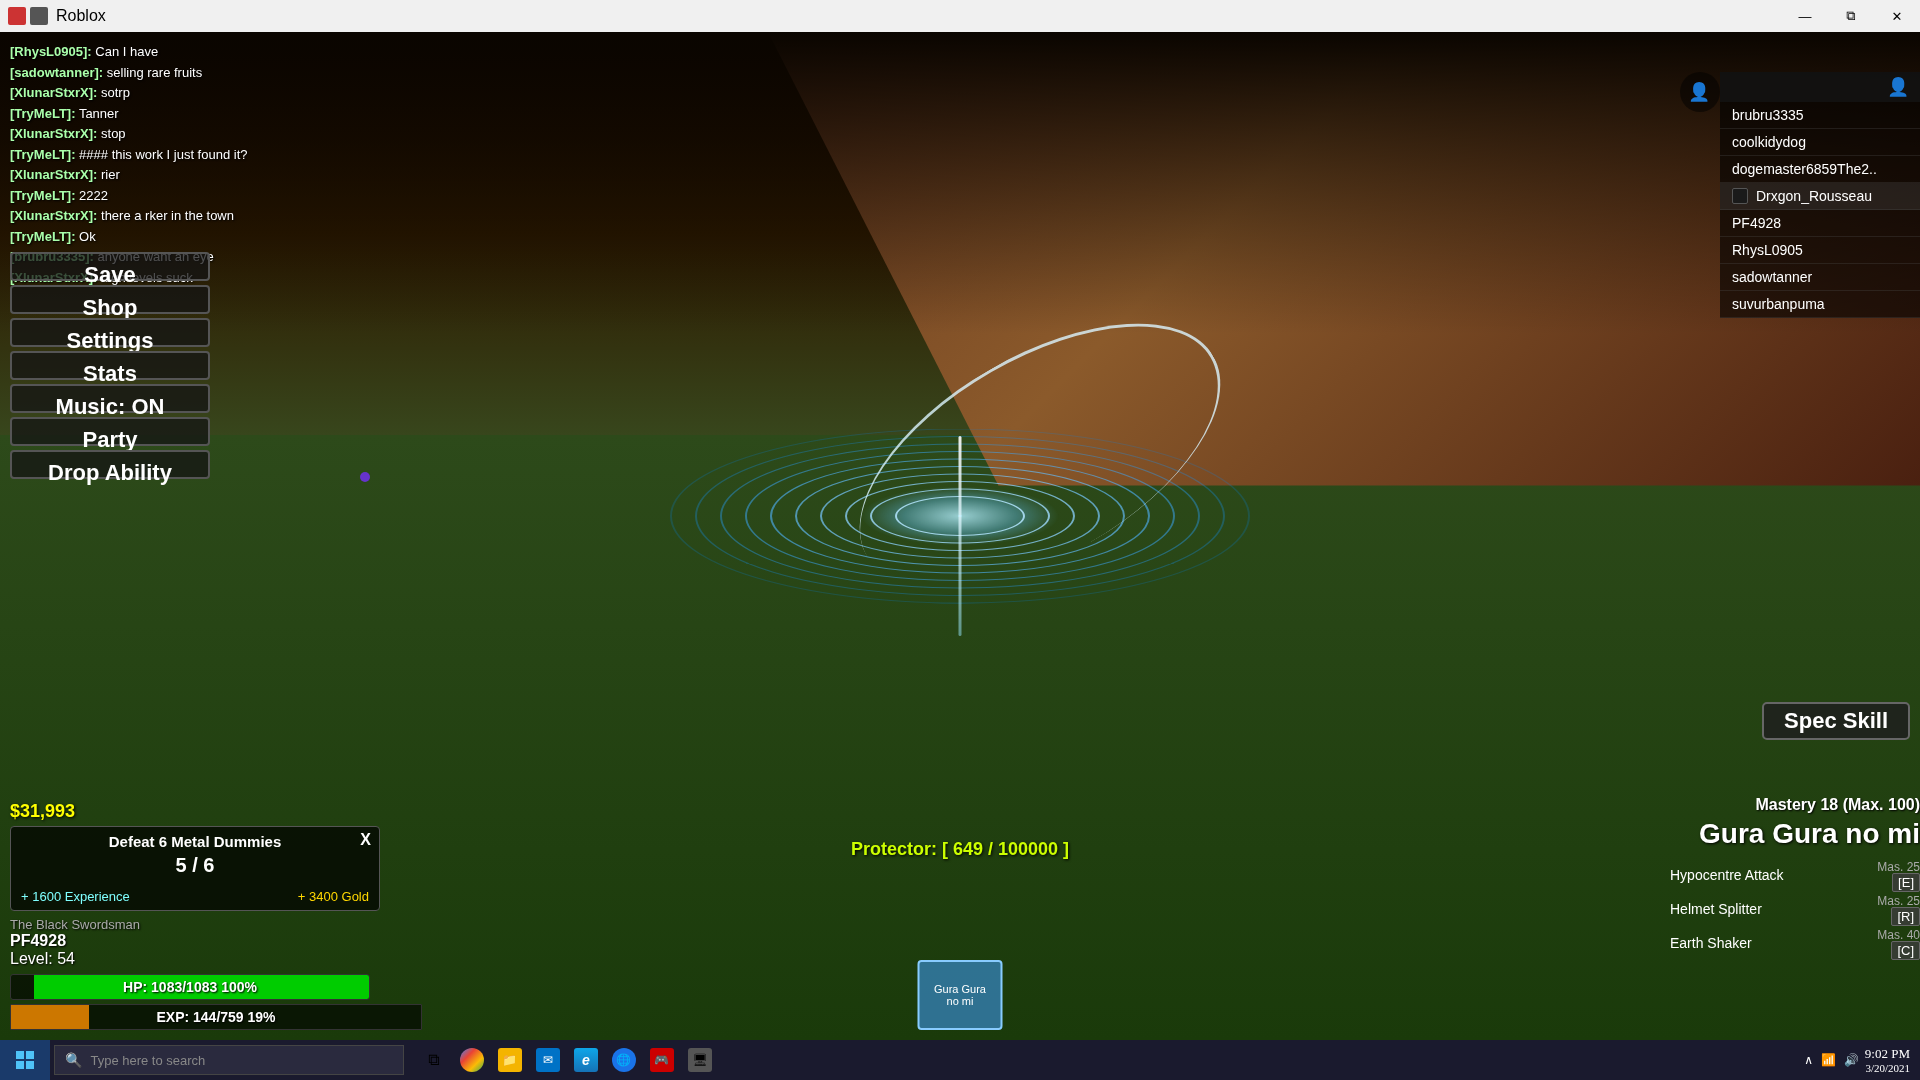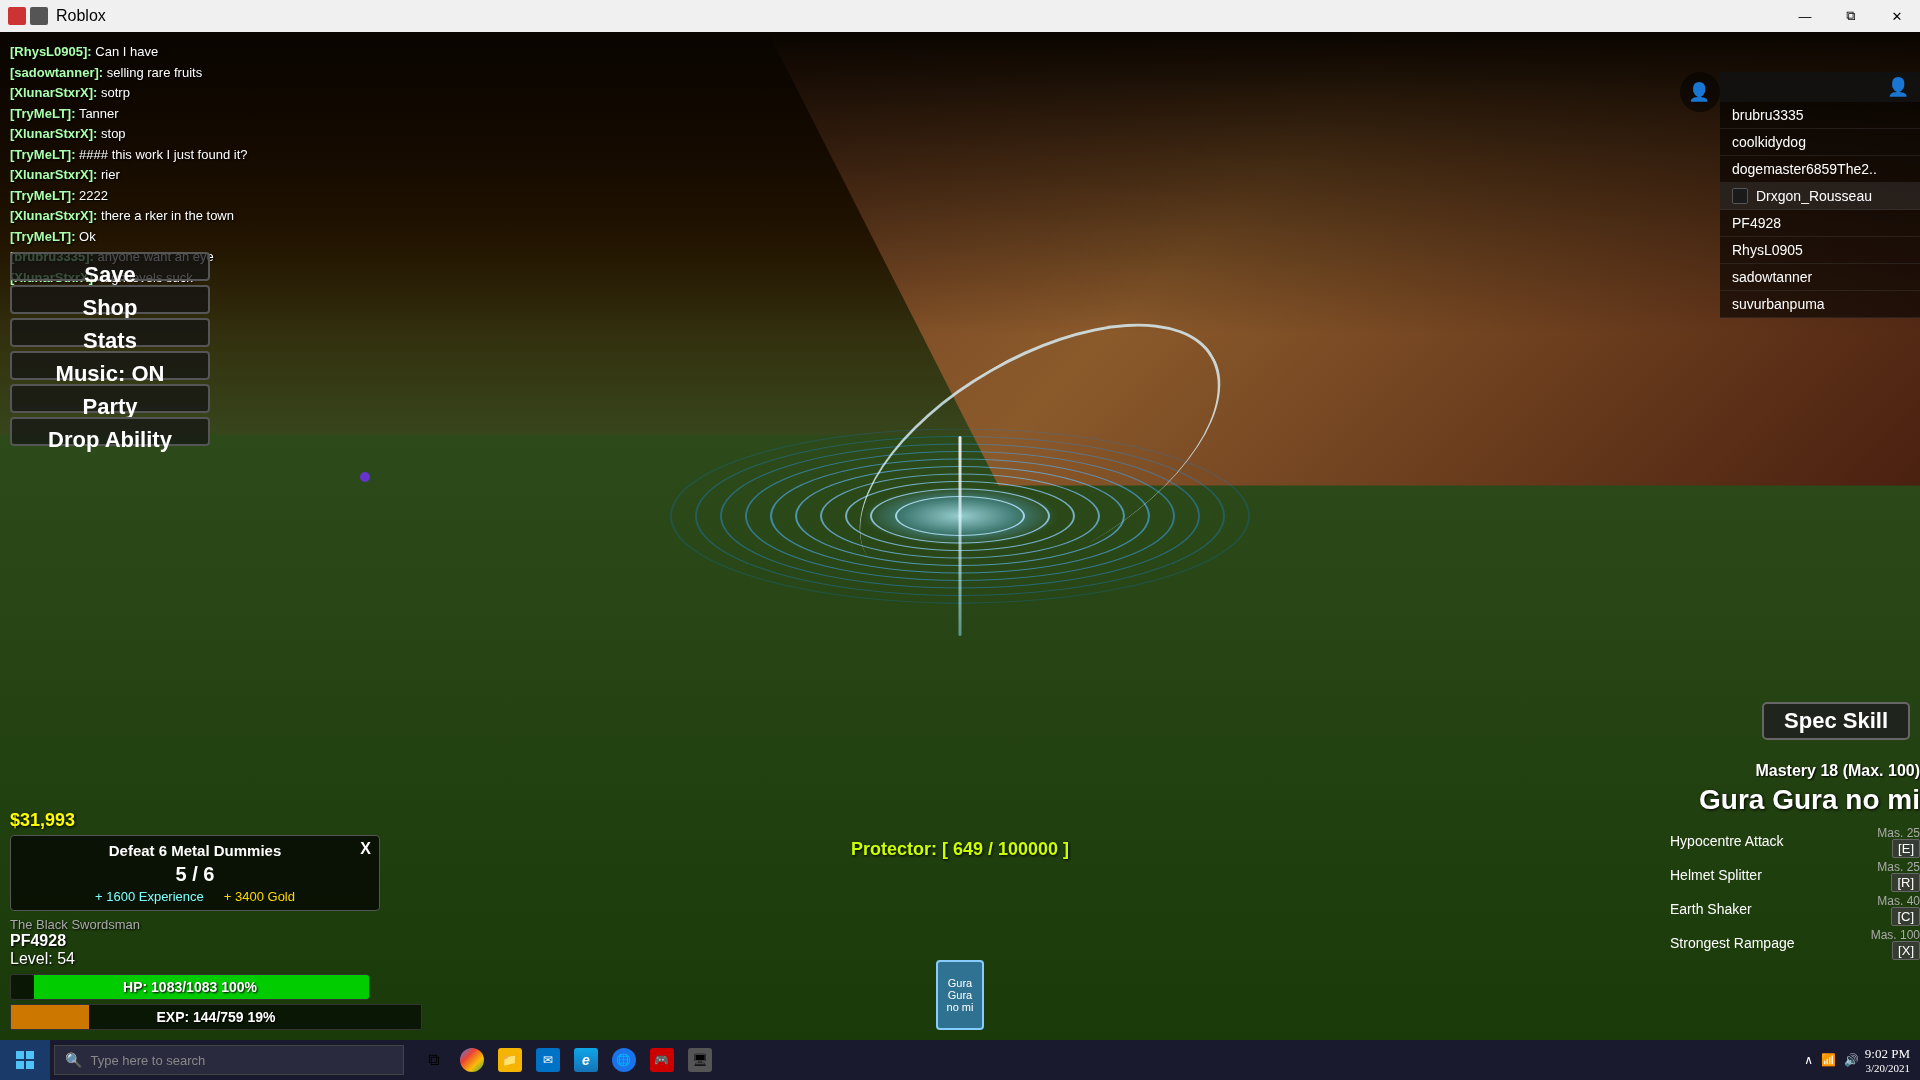--- a/index.html
+++ b/index.html
@@ -196,24 +196,24 @@
       top: 4px; right: 8px;
       color: #fff;
       font-size: 16px;
       cursor: pointer;
       font-weight: bold;
     }
     #quest-title { font-size: 15px; font-weight: bold; text-align: center; margin-bottom: 4px; }
     #quest-progress { text-align: center; font-size: 20px; font-weight: bold; }
     #quest-rewards {
       display: flex;
-      justify-content: center;
+      justify-content: space-between;
       gap: 20px;
       font-size: 13px;
-      margin-top: 3px;
+      margin-top: 12px;
     }
     .reward-xp { color: #7fffff; }
     .reward-gold { color: #ffd700; }
 
     #player-name { font-size: 16px; color: #fff; font-weight: bold; text-shadow: 1px 1px 2px #000; }
     #player-level { font-size: 16px; color: #fff; text-shadow: 1px 1px 2px #000; margin-bottom: 6px; }
     #hp-bar-container {
       width: 360px;
       background: rgba(0,0,0,0.6);
       border: 1px solid #333;
@@ -280,21 +280,21 @@
     }
 
     
     #skill-hotbar {
       position: absolute;
       bottom: 10px;
       left: 50%;
       transform: translateX(-50%);
     }
     .skill-slot {
-      width: 48px; height: 70px;
+      width: 85px; height: 70px;
       background: rgba(30,80,100,0.85);
       border: 2px solid #4488aa;
       border-radius: 4px;
       display: inline-flex;
       align-items: center;
       justify-content: center;
       color: #fff;
       font-size: 11px;
       text-align: center;
       cursor: pointer;
@@ -539,20 +539,21 @@
     <div class="chat-msg"><span class="chat-username">[TryMeLT]:</span> <span class="chat-text">2222</span></div>
     <div class="chat-msg"><span class="chat-username">[XlunarStxrX]:</span> <span class="chat-text">there a rker in the town</span></div>
     <div class="chat-msg"><span class="chat-username">[TryMeLT]:</span> <span class="chat-text">Ok</span></div>
     <div class="chat-msg"><span class="chat-username">[brubru3335]:</span> <span class="chat-text">anyone want an eye</span></div>
     <div class="chat-msg"><span class="chat-username">[XlunarStxrX]:</span> <span class="chat-text">high levels suck</span></div>
   </div>
 
   <div id="left-menu">
     <div class="menu-btn">Save</div>
     <div class="menu-btn">Shop</div>
+    <div class="menu-btn">Settings</div>
     <div class="menu-btn">Stats</div>
     <div class="menu-btn">Music: ON</div>
     <div class="menu-btn">Party</div>
     <div class="menu-btn">Drop Ability</div>
   </div>
 
   <div id="player-panel">
     <div id="money-display">$31,993</div>
     <div id="quest-panel">
       <div id="quest-close">X</div>
@@ -636,27 +637,20 @@
         <span class="skill-key">[R]</span>
       </div>
     </div>
     <div class="skill-entry">
       <span class="skill-name">Earth Shaker</span>
       <div style="text-align:right;">
         <div class="skill-mas">Mas. 40</div>
         <span class="skill-key">[C]</span>
       </div>
     </div>
-    <div class="skill-entry">
-      <span class="skill-name">Strongest Rampage</span>
-      <div style="text-align:right;">
-        <div class="skill-mas">Mas. 100</div>
-        <span class="skill-key">[X]</span>
-      </div>
-    </div>
   </div>
 
   <div id="roblox-avatar">👤</div>
 
 </div>
 
 <div id="taskbar">
   <div id="start-button">
     <svg viewBox="0 0 20 20" fill="white">
       <rect x="1" y="1" width="8" height="8" fill="#4fc3f7"></rect>

